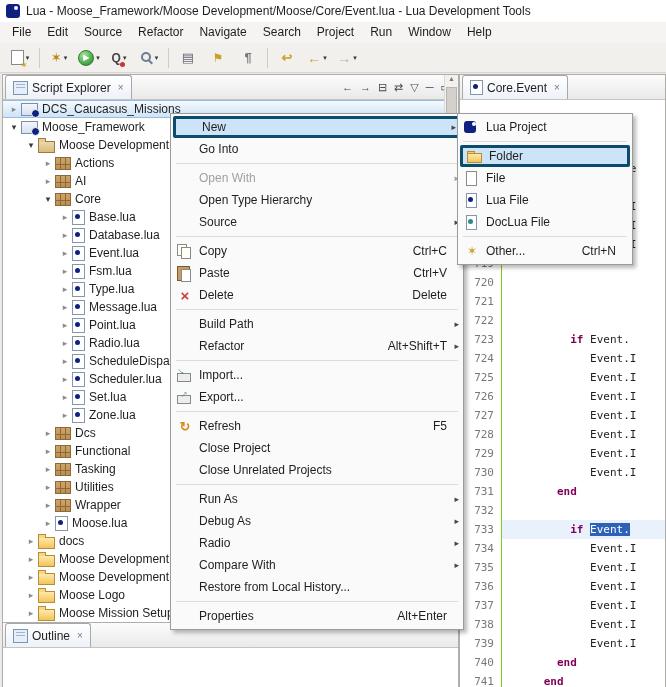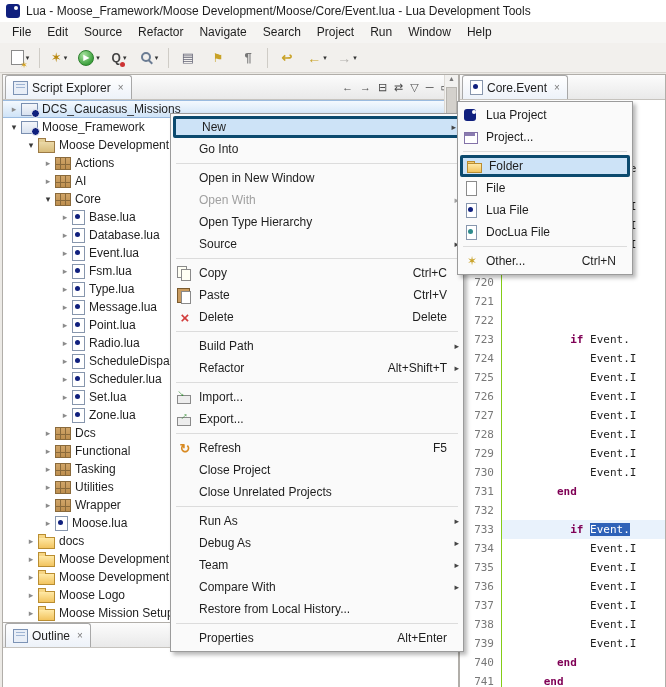--- a/index.html
+++ b/index.html
@@ -75,21 +75,21 @@
   .cl{display:flex;height:19px;}
   .ln{flex:0 0 34px;text-align:right;padding-right:7px;color:#787878;}
   .ct{flex:1;white-space:pre;border-left:1px solid #84cc16;padding-left:2px;}
   .cur .ct{background:#E9F2FC;}
   .kw{color:#7F0055;font-weight:bold;}
   .seltxt{background:#2E62B8;color:#fff;}
 
   
   .menu{position:absolute;background:#FAFAFA;border:1px solid #9B9B9B;box-shadow:3px 3px 4px rgba(0,0,0,0.28);padding:2px;z-index:30;}
   .context-menu{left:170px;top:113px;width:288px;}
-  .submenu{left:457px;top:101px;width:170px;z-index:31;}
+  .submenu{left:457px;top:113px;width:170px;z-index:31;}
   .menu-item{height:22px;display:flex;align-items:center;padding:0 2px;box-sizing:border-box;}
   .menu-item.hl{background:#CDE3F7;border:3px solid #0c4a6e;border-radius:2px;}
   .menu-item.disabled .mi-label,.menu-item.disabled .mi-arrow{color:#A0A0A0;}
   .mi-icon{flex:0 0 20px;display:flex;align-items:center;justify-content:center;}
   .mi-label{padding-left:4px;white-space:nowrap;}
   .mi-shortcut{margin-left:auto;padding-left:18px;white-space:nowrap;}
   .mi-arrow{flex:0 0 12px;text-align:right;font-size:9px;color:#444;}
   .menu-sep{height:1px;background:#DCDCDC;margin:3px 3px;}
   .mic{width:17px;height:16px;position:relative;display:inline-block;}
   .mic-copy::before{content:"";position:absolute;left:2px;top:1px;width:8px;height:10px;background:#FFFFF4;border:1px solid #8A8A8A;}
@@ -506,26 +506,20 @@
         <span class="mi-shortcut"></span>
         <span class="mi-arrow">▸</span>
       </div>
       <div class="menu-item">
         <span class="mi-icon"></span>
         <span class="mi-label">Go Into</span>
         <span class="mi-shortcut"></span>
         <span class="mi-arrow"></span>
       </div>
       <div class="menu-sep"></div>
-      <div class="menu-item">
-        <span class="mi-icon"></span>
-        <span class="mi-label">Open in New Window</span>
-        <span class="mi-shortcut"></span>
-        <span class="mi-arrow"></span>
-      </div>
       <div class="menu-item disabled">
         <span class="mi-icon"></span>
         <span class="mi-label">Open With</span>
         <span class="mi-shortcut"></span>
         <span class="mi-arrow">▸</span>
       </div>
       <div class="menu-item">
         <span class="mi-icon"></span>
         <span class="mi-label">Open Type Hierarchy</span>
         <span class="mi-shortcut"></span>
@@ -609,21 +603,21 @@
         <span class="mi-arrow">▸</span>
       </div>
       <div class="menu-item">
         <span class="mi-icon"></span>
         <span class="mi-label">Debug As</span>
         <span class="mi-shortcut"></span>
         <span class="mi-arrow">▸</span>
       </div>
       <div class="menu-item">
         <span class="mi-icon"></span>
-        <span class="mi-label">Team</span>
+        <span class="mi-label">Radio</span>
         <span class="mi-shortcut"></span>
         <span class="mi-arrow">▸</span>
       </div>
       <div class="menu-item">
         <span class="mi-icon"></span>
         <span class="mi-label">Compare With</span>
         <span class="mi-shortcut"></span>
         <span class="mi-arrow">▸</span>
       </div>
       <div class="menu-item">
@@ -637,26 +631,20 @@
         <span class="mi-icon"></span>
         <span class="mi-label">Properties</span>
         <span class="mi-shortcut">Alt+Enter</span>
         <span class="mi-arrow"></span>
       </div>
     </div>
   <div class="menu submenu" id="newmenu">
       <div class="menu-item">
         <span class="mi-icon mic mic-lua-project"></span>
         <span class="mi-label">Lua Project</span>
-        <span class="mi-shortcut"></span>
-        <span class="mi-arrow"></span>
-      </div>
-      <div class="menu-item">
-        <span class="mi-icon mic mic-project"></span>
-        <span class="mi-label">Project...</span>
         <span class="mi-shortcut"></span>
         <span class="mi-arrow"></span>
       </div>
       <div class="menu-sep"></div>
       <div class="menu-item hl">
         <span class="mi-icon mic mic-folder"></span>
         <span class="mi-label">Folder</span>
         <span class="mi-shortcut"></span>
         <span class="mi-arrow"></span>
       </div>

